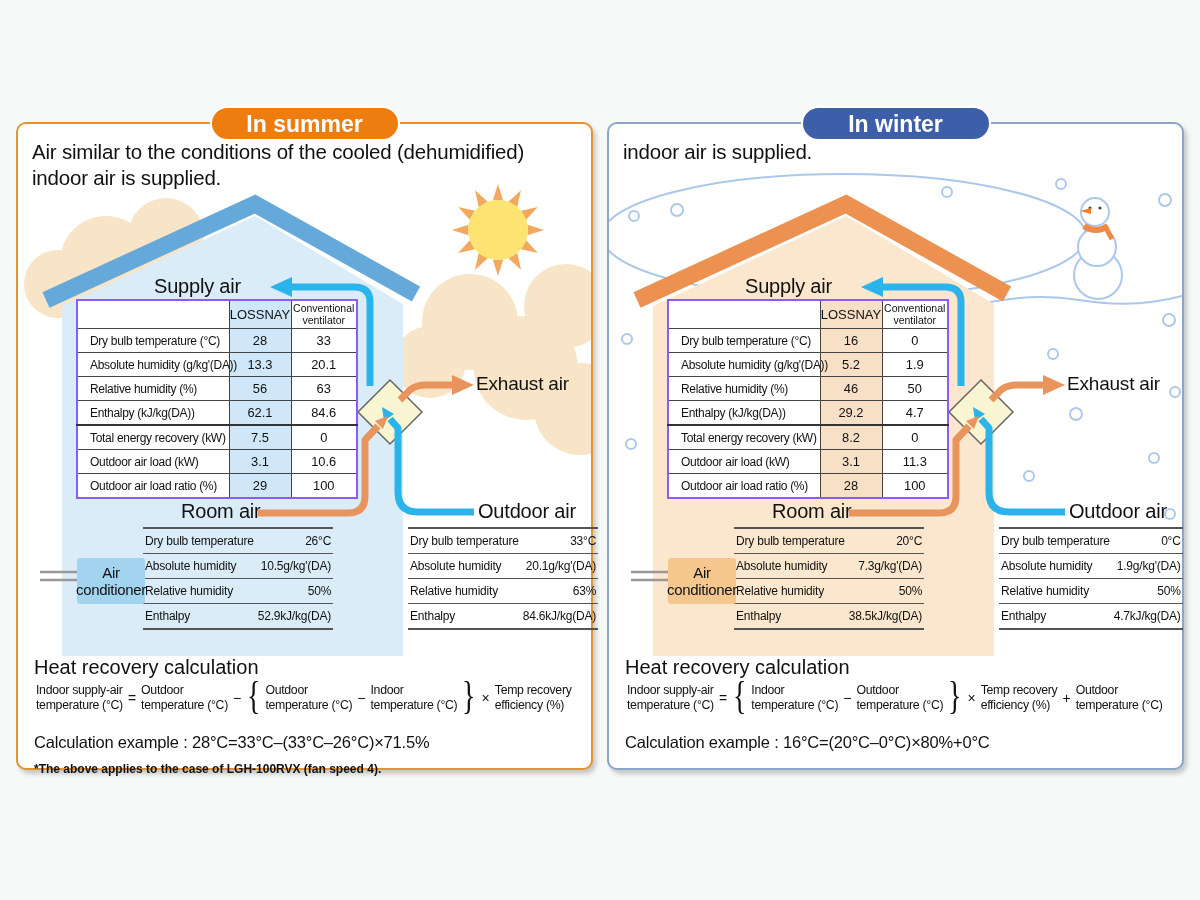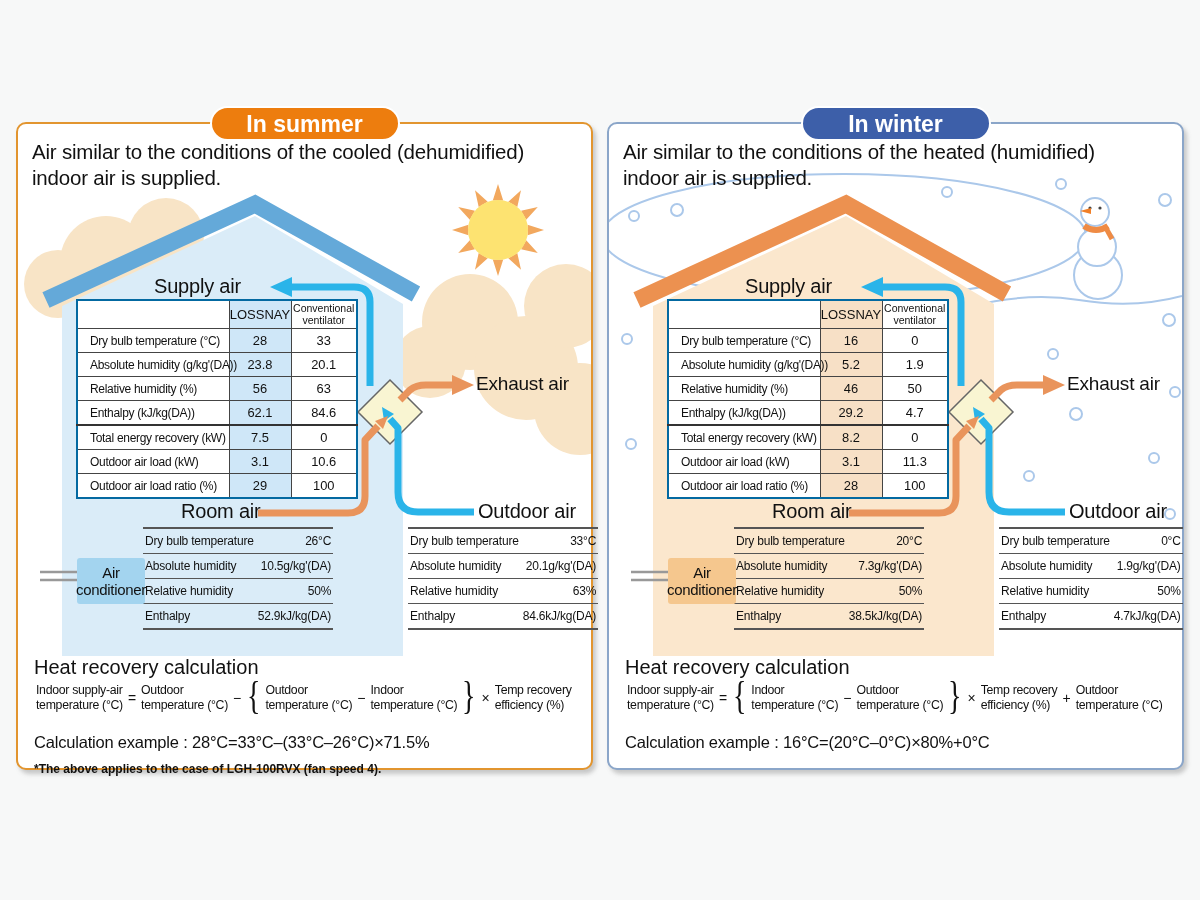--- a/index.html
+++ b/index.html
@@ -7,21 +7,21 @@
   .panel{position:absolute;top:122px;width:573px;height:644px;background:#fff;border:2px solid;border-radius:10px;box-shadow:3px 4px 4px rgba(110,110,110,.35);}
   .panel.summer{left:16px;border-color:#e2952f;}
   .panel.winter{left:607px;border-color:#8ba6c9;}
   .badge{position:absolute;top:-18px;left:50%;transform:translateX(-50%);width:190px;height:35px;border-radius:19px;color:#fff;font-size:23px;font-weight:bold;text-align:center;line-height:32px;border:2px solid #fff;box-sizing:border-box;z-index:5;}
   .summer .badge{background:#ed7d0e;}
   .winter .badge{background:#3d5fa9;}
   .intro{position:absolute;left:14px;top:15px;font-size:20.5px;line-height:1.28;letter-spacing:-0.2px;z-index:4;}
   .intro span{display:block;}
   .scene{position:absolute;left:0;top:0;width:573px;height:644px;z-index:1;}
   table{border-collapse:collapse;}
-  .main-table{position:absolute;left:58px;top:175px;width:280px;table-layout:fixed;background:#fff;border:2px solid #0369a1;z-index:3;}
+  .main-table{position:absolute;left:58px;top:175px;width:280px;table-layout:fixed;background:#fff;border:2px solid #8b5cf6;z-index:3;}
   .main-table th,.main-table td{border:1px solid #444;padding:0;}
   .main-table thead th{height:27px;font-size:13px;font-weight:normal;background:#fff;}
   .main-table th.cconv{font-size:10.5px;line-height:1.12;}
   .main-table td{height:23px;font-size:12.9px;background:#fff;}
   .main-table td.lbl{font-size:12px;text-align:left;padding-left:12px;letter-spacing:-0.3px;white-space:nowrap;}
   .main-table td.los,.main-table td.conv{text-align:center;}
   .summer .los-bg{background:#cfe7f8 !important;}
   .winter .los-bg{background:#f7e0c6 !important;}
   .main-table tbody tr:nth-child(5) td{border-top:2px solid #333;}
   .mini{position:absolute;font-size:12px;border-bottom:2px solid #555;z-index:3;background:transparent;}
@@ -114,21 +114,21 @@
       </tr>
     </thead>
     <tbody>
         <tr>
           <td class="lbl">Dry bulb temperature (°C)</td>
           <td class="los los-bg">28</td>
           <td class="conv">33</td>
         </tr>
         <tr>
           <td class="lbl">Absolute humidity (g/kg'(DA))</td>
-          <td class="los los-bg">23.8</td>
+          <td class="los los-bg">13.3</td>
           <td class="conv">20.1</td>
         </tr>
         <tr>
           <td class="lbl">Relative humidity (%)</td>
           <td class="los los-bg">56</td>
           <td class="conv">63</td>
         </tr>
         <tr>
           <td class="lbl">Enthalpy (kJ/kg(DA))</td>
           <td class="los los-bg">62.1</td>
@@ -226,21 +226,20 @@
         </span>
       </div>
     <div class="example">Calculation example : 28°C=33°C–(33°C–26°C)×71.5%</div>
     <div class="note">*The above applies to the case of LGH-100RVX (fan speed 4).</div>
   </div>
 </div>
 
 <div class="panel winter">
   <div class="badge">In winter</div>
   <div class="intro">
-    <span>Air similar to the conditions of the heated (humidified)</span>
     <span>indoor air is supplied.</span>
   </div>
 
   <svg class="scene" viewBox="0 0 573 644" xmlns="http://www.w3.org/2000/svg">
     <ellipse cx="235" cy="112" rx="242" ry="62" fill="#fff" stroke="#abc8ea" stroke-width="2"></ellipse>
     <path d="M362,182 Q420,168 470,176 Q525,185 573,172" fill="none" stroke="#abc8ea" stroke-width="2"></path>
     <g>
       <circle cx="489" cy="151" r="24" fill="#fff" stroke="#abc8ea" stroke-width="2"></circle>
       <circle cx="488" cy="123" r="19" fill="#fff" stroke="#abc8ea" stroke-width="2"></circle>
       <circle cx="486" cy="88" r="14" fill="#fff" stroke="#abc8ea" stroke-width="2"></circle>

